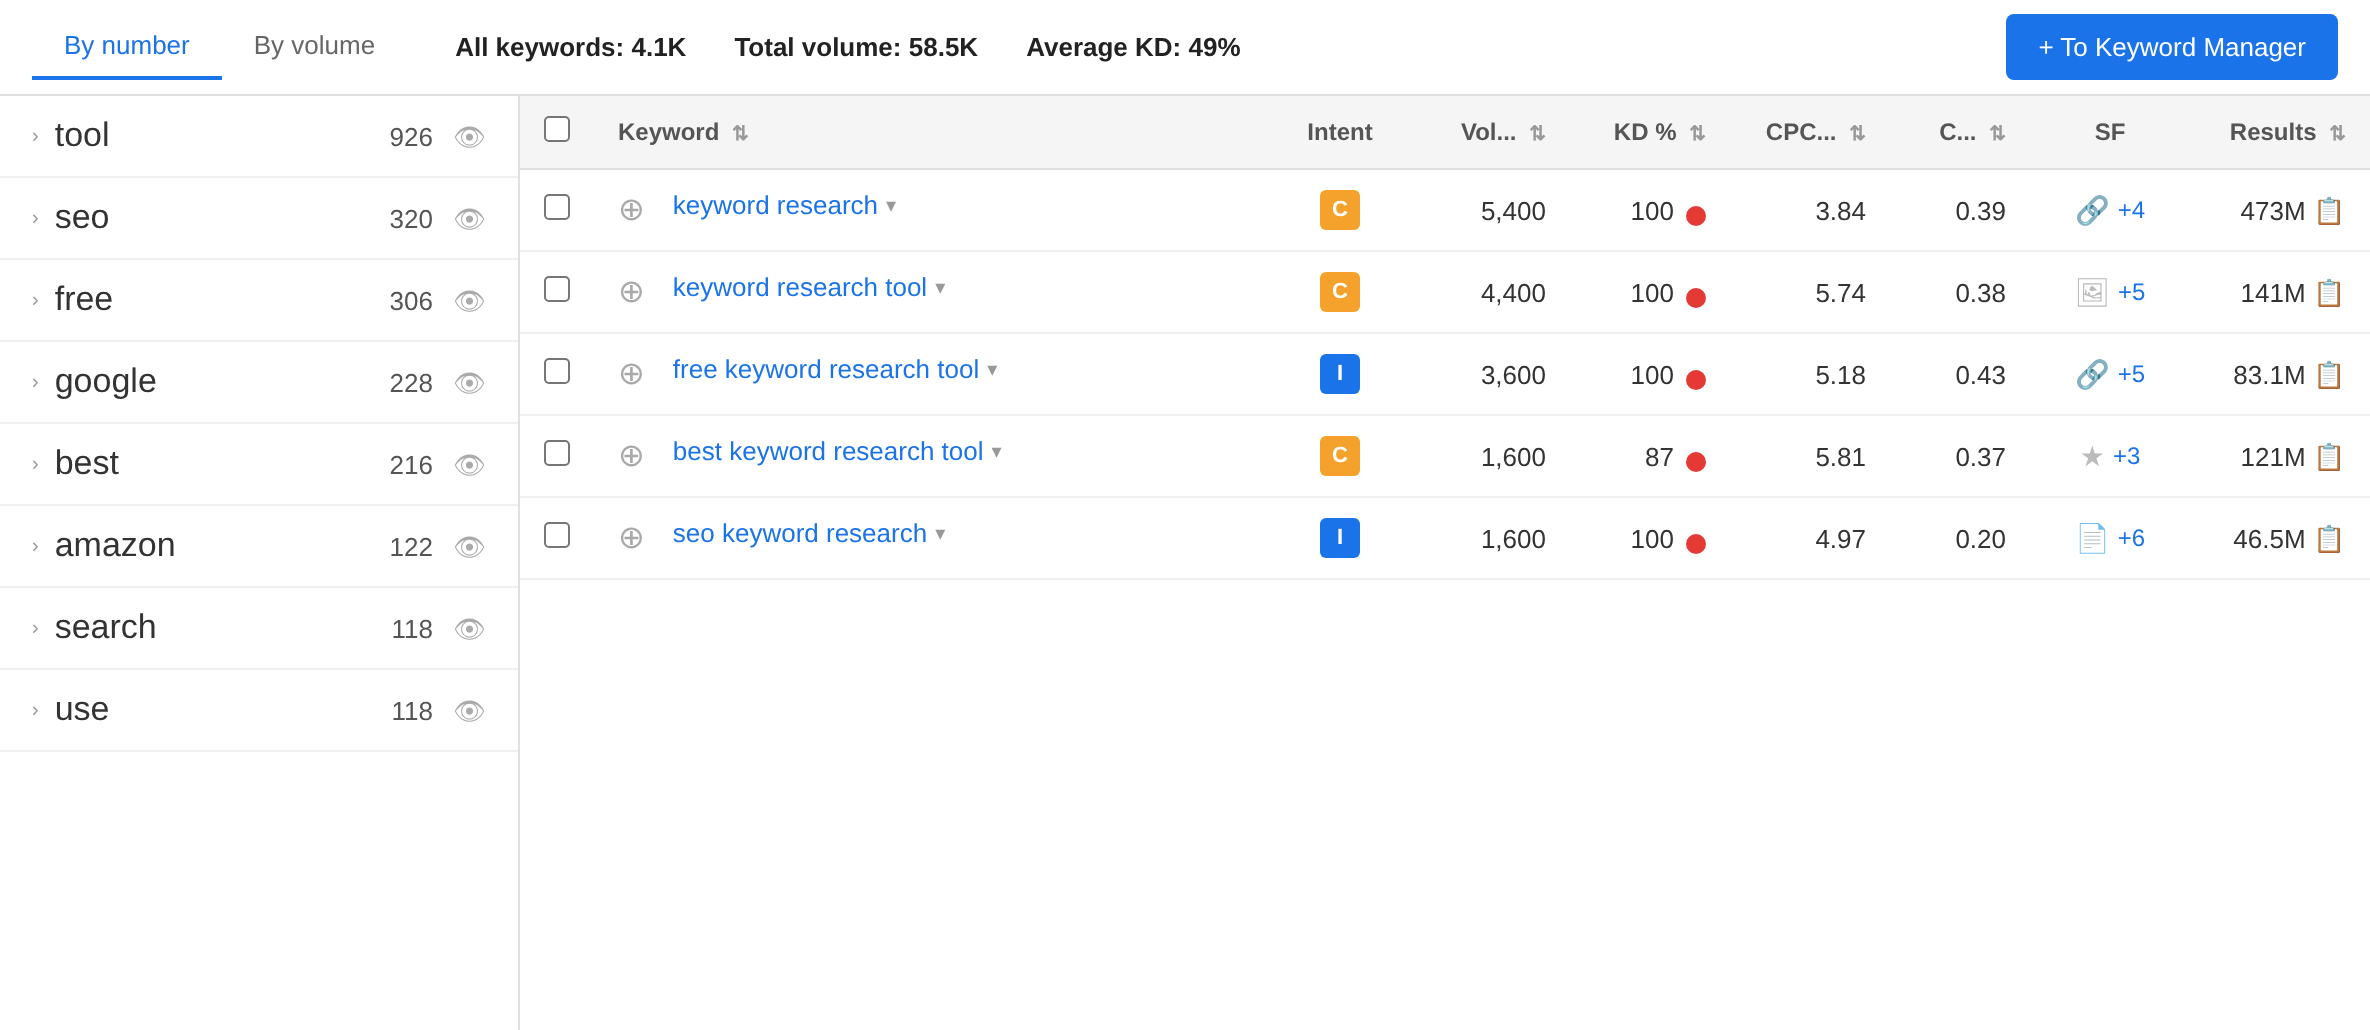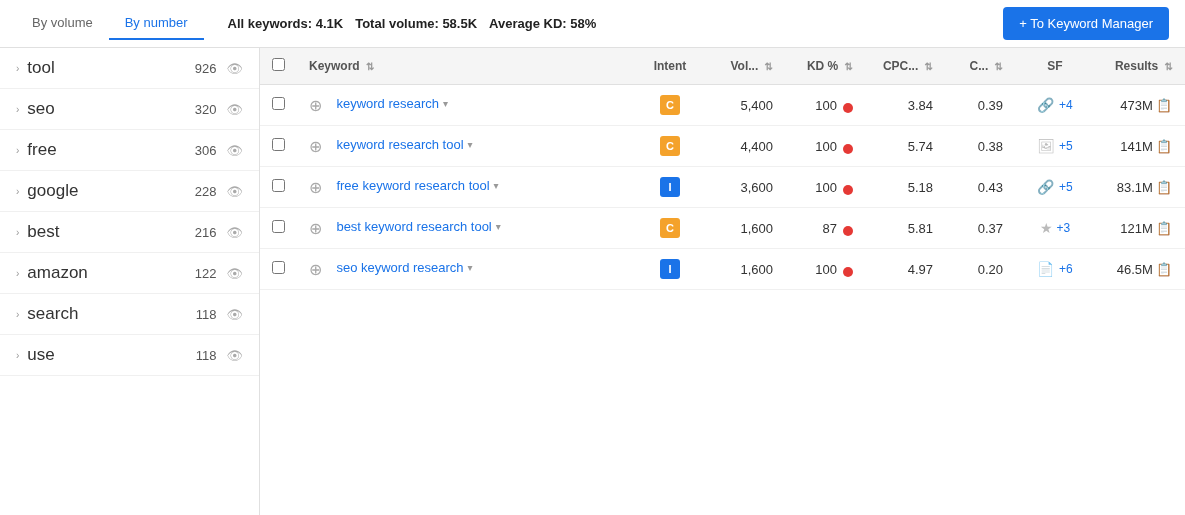--- a/index.html
+++ b/index.html
@@ -8,21 +8,21 @@
     .top-bar {
       display: flex; align-items: center; padding: 8px 16px; border-bottom: 1px solid #e0e0e0;
       height: 48px; background: #fff;
     }
     .tabs { display: flex; gap: 0; margin-right: 24px; }
     .tab {
       padding: 8px 16px; cursor: pointer; font-size: 13px; color: #666;
       border-bottom: 2px solid transparent; white-space: nowrap;
     }
     .tab.active { color: #1a73e8; border-bottom: 2px solid #1a73e8; font-weight: 500; }
-    .stats { display: flex; gap: 12px; align-items: center; flex: 1; }
+    .stats { display: flex; gap: 24px; align-items: center; flex: 1; }
     .stat-item { font-size: 13px; color: #555; }
     .stat-item span { font-weight: 700; color: #222; }
     .btn-primary {
       background: #1a73e8; color: #fff; border: none; padding: 9px 16px;
       border-radius: 4px; cursor: pointer; font-size: 13px; font-weight: 500;
       display: flex; align-items: center; gap: 6px; white-space: nowrap;
     }
 
     .main-container { display: flex; height: calc(515px - 48px); }
 
@@ -90,35 +90,35 @@
     .results-cell { display: flex; align-items: center; justify-content: flex-end; gap: 4px; }
     .doc-icon { color: #bbb; font-size: 13px; }
 
     input[type="checkbox"] { cursor: pointer; }
   </style>
 </head>
 <body>
 
 <div class="top-bar">
   <div class="tabs">
+    <div class="tab active">By number</div>
     <div class="tab">By volume</div>
-    <div class="tab active">By number</div>
   </div>
   <div class="stats">
     <div class="stat-item">
       <span>All keywords:</span>
       <span>4.1K</span>
     </div>
     <div class="stat-item">
       <span>Total volume:</span>
       <span>58.5K</span>
     </div>
     <div class="stat-item">
       <span>Average KD:</span>
-      <span>58%</span>
+      <span>49%</span>
     </div>
   </div>
   <button class="btn-primary">+ To Keyword Manager</button>
 </div>
 
 <div class="main-container">
 
   <div class="sidebar">
     <div id="sidebar-items-container">
         <div class="sidebar-item">

